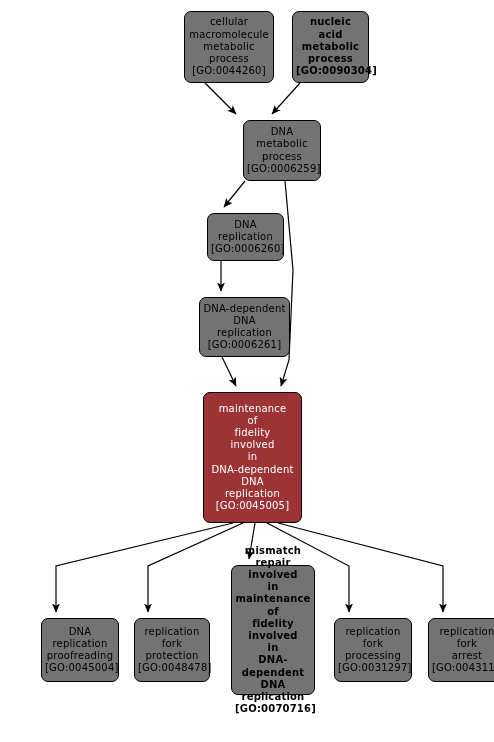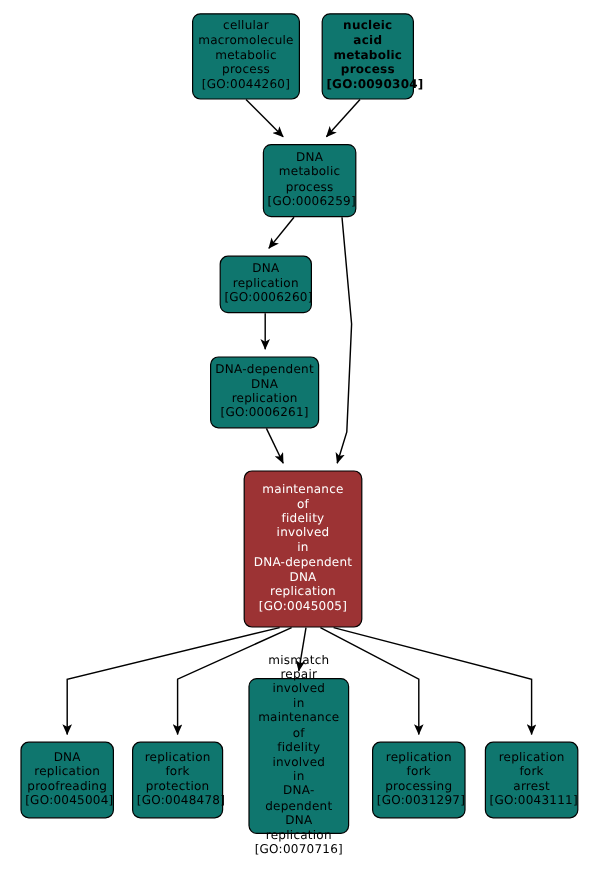--- a/index.html
+++ b/index.html
@@ -37,22 +37,23 @@
     align-items: center;
     justify-content: center;
     text-align: center;
     font-size: 10px;
     line-height: 12.2px;
     letter-spacing: 0.2px;
     white-space: pre-line;
     padding: 2px 3px;
   }
   .node.normal {
-    background: #0f766e;
+    background: #737373;
     color: #000000;
+    margin-left: 24px;
   }
   .node.focus {
     background: #9c3334;
     color: #ffffff;
   }
   .node-label {
     display: block;
     width: 100%;
   }
 </style>
@@ -114,21 +115,21 @@
 replication
 [GO:0045005]</span></div>
       <div class="node normal" style="left: 17px; top: 618px; width: 78px; height: 64px;"><span class="node-label">DNA
 replication
 proofreading
 [GO:0045004]</span></div>
       <div class="node normal" style="left: 110px; top: 618px; width: 76px; height: 64px;"><span class="node-label">replication
 fork
 protection
 [GO:0048478]</span></div>
-      <div class="node normal" style="left: 207px; top: 565px; width: 84px; height: 130px;"><span class="node-label">mismatch
+      <div class="node normal" style="left: 207px; top: 565px; width: 84px; height: 130px; font-weight: bold;"><span class="node-label">mismatch
 repair
 involved
 in
 maintenance
 of
 fidelity
 involved
 in
 DNA-dependent
 DNA

